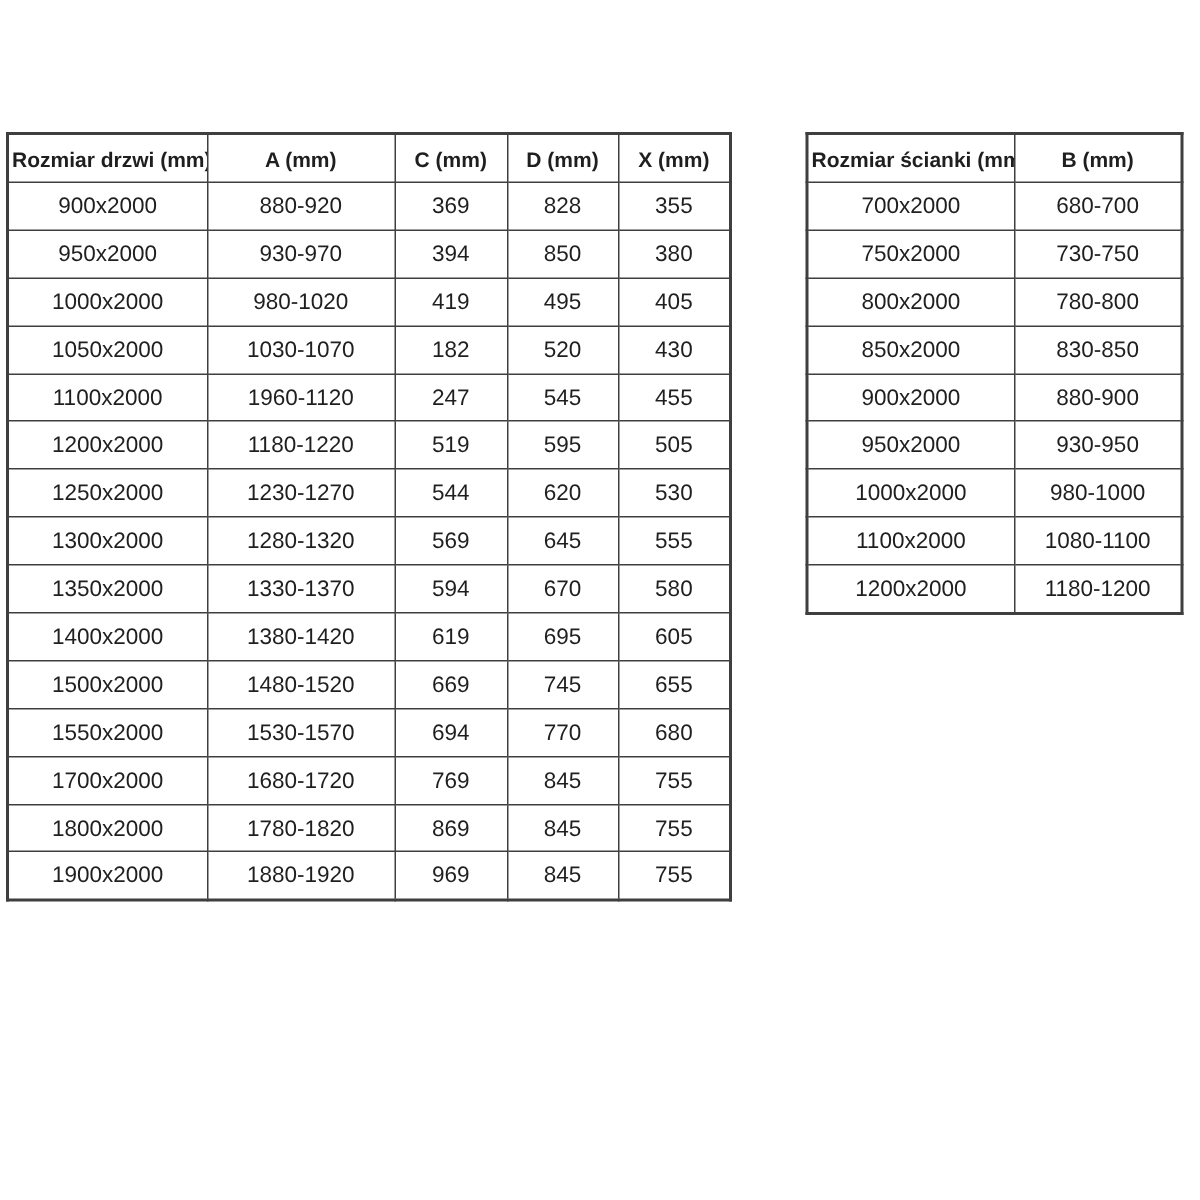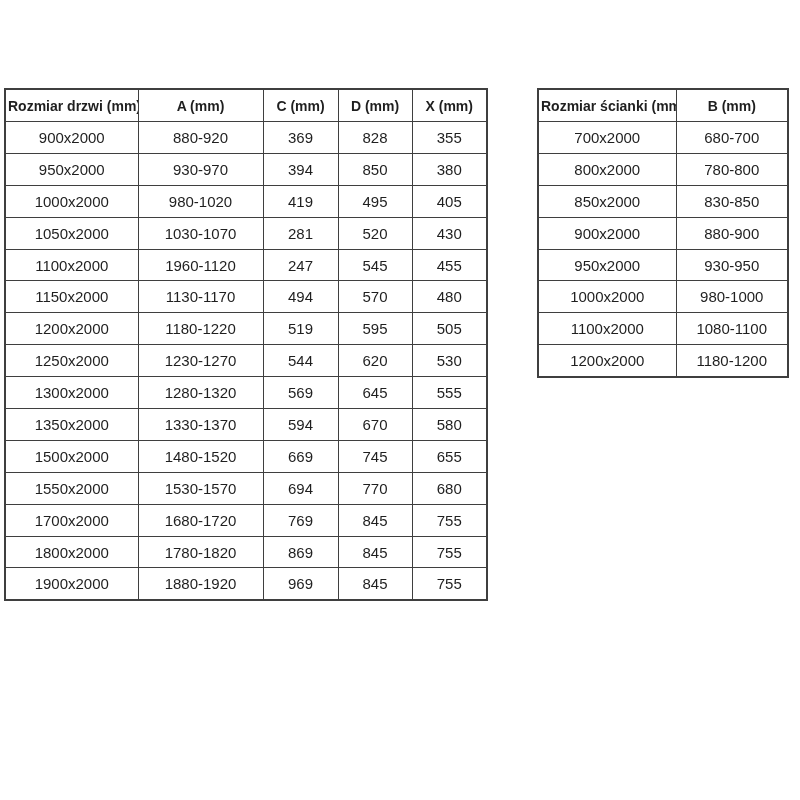--- a/index.html
+++ b/index.html
@@ -95,39 +95,32 @@
         <tr>
           <td>1000x2000</td>
           <td>980-1020</td>
           <td>419</td>
           <td>495</td>
           <td>405</td>
         </tr>
         <tr>
           <td>1050x2000</td>
           <td>1030-1070</td>
-          <td>281</td>
+          <td>182</td>
           <td>520</td>
           <td>430</td>
         </tr>
         <tr>
           <td>1100x2000</td>
           <td>1960-1120</td>
           <td>247</td>
           <td>545</td>
           <td>455</td>
         </tr>
         <tr>
-          <td>1150x2000</td>
-          <td>1130-1170</td>
-          <td>494</td>
-          <td>570</td>
-          <td>480</td>
-        </tr>
-        <tr>
           <td>1200x2000</td>
           <td>1180-1220</td>
           <td>519</td>
           <td>595</td>
           <td>505</td>
         </tr>
         <tr>
           <td>1250x2000</td>
           <td>1230-1270</td>
           <td>544</td>
@@ -140,20 +133,27 @@
           <td>569</td>
           <td>645</td>
           <td>555</td>
         </tr>
         <tr>
           <td>1350x2000</td>
           <td>1330-1370</td>
           <td>594</td>
           <td>670</td>
           <td>580</td>
+        </tr>
+        <tr>
+          <td>1400x2000</td>
+          <td>1380-1420</td>
+          <td>619</td>
+          <td>695</td>
+          <td>605</td>
         </tr>
         <tr>
           <td>1500x2000</td>
           <td>1480-1520</td>
           <td>669</td>
           <td>745</td>
           <td>655</td>
         </tr>
         <tr>
           <td>1550x2000</td>
@@ -196,20 +196,24 @@
           <th>Rozmiar ścianki (mm)</th>
           <th>B (mm)</th>
         </tr>
       </thead>
       <tbody>
         <tr>
           <td>700x2000</td>
           <td>680-700</td>
         </tr>
         <tr>
+          <td>750x2000</td>
+          <td>730-750</td>
+        </tr>
+        <tr>
           <td>800x2000</td>
           <td>780-800</td>
         </tr>
         <tr>
           <td>850x2000</td>
           <td>830-850</td>
         </tr>
         <tr>
           <td>900x2000</td>
           <td>880-900</td>

